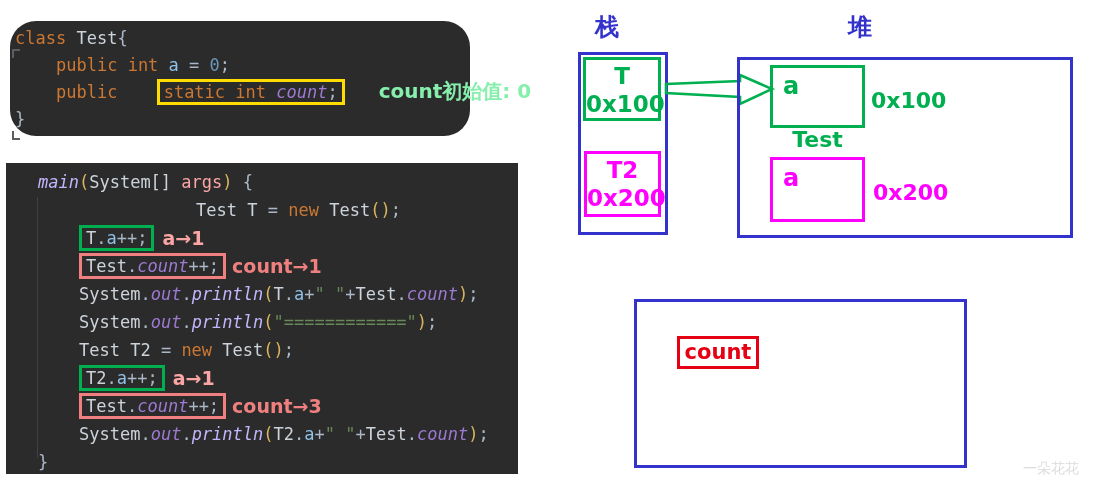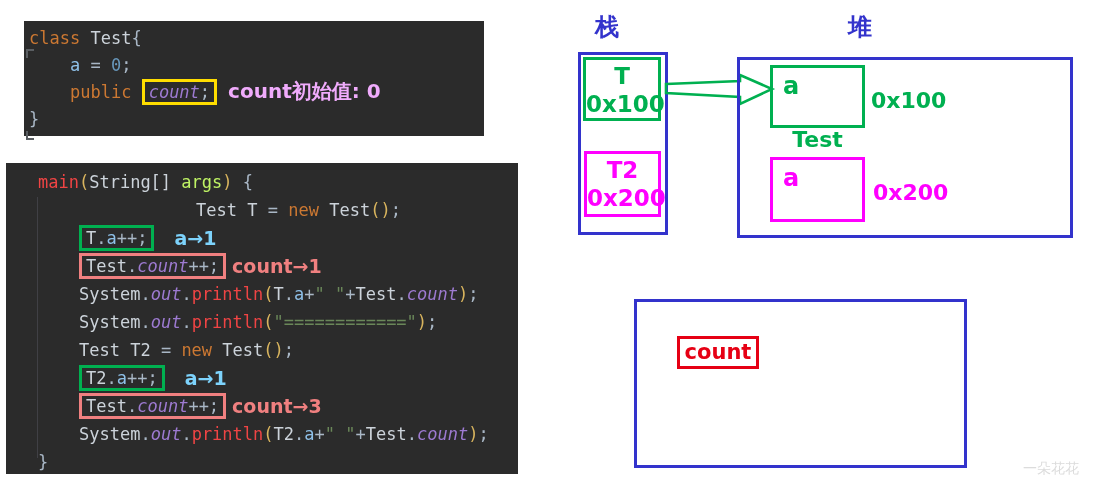--- a/index.html
+++ b/index.html
@@ -7,49 +7,49 @@
   #page { position: relative; width: 1098px; height: 485px; background: #ffffff; overflow: hidden; }
 
   
   .codeblk {
     position: absolute;
     background: #2b2b2b;
     font-family: "DejaVu Sans Mono", monospace;
     font-size: 17px;
     color: #a9b7c6;
   }
-  #code1 { left: 24px; top: 21px; width: 460px; height: 115px; padding: 3px 0 0 5px; }
+  #code1 { left: 10px; top: 21px; width: 460px; height: 115px; padding: 3px 0 0 5px; border-radius: 26px; }
   #code2 { left: 6px;  top: 163px; width: 512px; height: 311px; padding: 5px 0 0 32px; }
   #code2::before { 
     content: ""; position: absolute; left: 31px; top: 34px; bottom: 16px;
     width: 1px; background: #404045;
   }
   .cl { display: flex; align-items: center; white-space: pre; }
   #code1 .cl { height: 27px; }
   #code2 .cl { height: 28px; }
   .tok { white-space: pre; }
   .kw     { color: #cc7832; }
   .id     { color: #ccd3da; }
   .pl     { color: #a9b7c6; }
-  .meth   { color: #ef4444; }
+  .meth   { color: #c4b5fd; font-style: italic; }
   .num    { color: #6897bb; }
   .str    { color: #6a8759; }
   .fieldb { color: #8fc1e9; }
   .sfield { color: #9d7ad1; font-style: italic; }
   .paren  { color: #d8b45e; }
-  .param  { color: #bef264; }
+  .param  { color: #fca5a5; }
 
   .codebox { display: inline-flex; align-items: center; border: 3px solid; padding: 0 4px; line-height: 20px; height: 26px; }
   .box-yellow { border-color: #ffdd00; }
   .box-green  { border-color: #00b050; }
   .box-salmon { border-color: #f08080; }
 
   .ann { font-family: "DejaVu Sans", sans-serif; font-weight: bold; white-space: pre; }
-  .ann-yellow { color: #f0abfc; font-size: 20px; margin-left: 11px; }
-  .ann-green  { color: #7dd3fc; font-size: 19px; margin-left: 20px; }
+  .ann-yellow { color: #86efac; font-size: 20px; margin-left: 5px; }
+  .ann-green  { color: #fca5a5; font-size: 19px; margin-left: 8px; }
   .ann-salmon { color: #f08080; font-size: 19px; margin-left: 6px; }
 
   .fold { position: absolute; width: 8px; height: 9px; }
   #fold1 { left: 2px; top: 28px;  border-left: 2px solid #5a5e62; border-top: 2px solid #5a5e62; }
   #fold2 { left: 2px; top: 110px; border-left: 2px solid #5a5e62; border-bottom: 2px solid #5a5e62; }
 
   
   .mem-label { position: absolute; font-weight: bold; color: #3333cc; font-size: 24px; }
   #stack-label  { left: 595px; top: 11px; }
   #heap-label   { left: 848px; top: 11px; }
@@ -84,27 +84,27 @@
 </style>
 </head>
 <body>
 
 <div id="page">
 
   <div id="code1" class="codeblk">
     <span id="fold1" class="fold"></span>
     <span id="fold2" class="fold"></span>
   <div class="cl" style="padding-left: 0px;"><span class="tok kw">class </span><span class="tok id">Test</span><span class="tok pl">{</span></div>
-      <div class="cl" style="padding-left: 41px;"><span class="tok fieldb">a</span><span class="tok pl"> = </span><span class="tok num">0</span><span class="tok pl">;</span></div>
-      <div class="cl" style="padding-left: 41px;"><span class="tok kw">public </span><span class="codebox box-yellow"><span class="tok sfield">count</span><span class="tok pl">;</span></span><span class="ann ann-yellow">count初始值: 0</span></div>
+      <div class="cl" style="padding-left: 41px;"><span class="tok kw">public int </span><span class="tok fieldb">a</span><span class="tok pl"> = </span><span class="tok num">0</span><span class="tok pl">;</span></div>
+      <div class="cl" style="padding-left: 41px; gap: 29px;"><span class="tok kw">public </span><span class="codebox box-yellow"><span class="tok kw">static int </span><span class="tok sfield">count</span><span class="tok pl">;</span></span><span class="ann ann-yellow">count初始值: 0</span></div>
       <div class="cl" style="padding-left: 0px;"><span class="tok pl">}</span></div>
     </div>
 
   <div id="code2" class="codeblk">
-      <div class="cl" style="padding-left: 0px;"><span class="tok meth">main</span><span class="tok paren">(</span><span class="tok id">String[] </span><span class="tok param">args</span><span class="tok paren">)</span><span class="tok pl"> {</span></div>
+      <div class="cl" style="padding-left: 0px;"><span class="tok meth">main</span><span class="tok paren">(</span><span class="tok id">System[] </span><span class="tok param">args</span><span class="tok paren">)</span><span class="tok pl"> {</span></div>
       <div class="cl" style="padding-left: 41px; justify-content: center;"><span class="tok id">Test T</span><span class="tok pl"> = </span><span class="tok kw">new </span><span class="tok id">Test</span><span class="tok paren">()</span><span class="tok pl">;</span></div>
       <div class="cl" style="padding-left: 41px;"><span class="codebox box-green"><span class="tok id">T</span><span class="tok pl">.</span><span class="tok fieldb">a</span><span class="tok pl">++;</span></span><span class="ann ann-green">a→1</span></div>
       <div class="cl" style="padding-left: 41px;"><span class="codebox box-salmon"><span class="tok id">Test</span><span class="tok pl">.</span><span class="tok sfield">count</span><span class="tok pl">++;</span></span><span class="ann ann-salmon">count→1</span></div>
       <div class="cl" style="padding-left: 41px;"><span class="tok id">System</span><span class="tok pl">.</span><span class="tok sfield">out</span><span class="tok pl">.</span><span class="tok meth">println</span><span class="tok paren">(</span><span class="tok id">T</span><span class="tok pl">.</span><span class="tok fieldb">a</span><span class="tok pl">+</span><span class="tok str">" "</span><span class="tok pl">+</span><span class="tok id">Test</span><span class="tok pl">.</span><span class="tok sfield">count</span><span class="tok paren">)</span><span class="tok pl">;</span></div>
       <div class="cl" style="padding-left: 41px;"><span class="tok id">System</span><span class="tok pl">.</span><span class="tok sfield">out</span><span class="tok pl">.</span><span class="tok meth">println</span><span class="tok paren">(</span><span class="tok str">"============"</span><span class="tok paren">)</span><span class="tok pl">;</span></div>
       <div class="cl" style="padding-left: 41px;"><span class="tok id">Test T2</span><span class="tok pl"> = </span><span class="tok kw">new </span><span class="tok id">Test</span><span class="tok paren">()</span><span class="tok pl">;</span></div>
       <div class="cl" style="padding-left: 41px;"><span class="codebox box-green"><span class="tok id">T2</span><span class="tok pl">.</span><span class="tok fieldb">a</span><span class="tok pl">++;</span></span><span class="ann ann-green">a→1</span></div>
       <div class="cl" style="padding-left: 41px;"><span class="codebox box-salmon"><span class="tok id">Test</span><span class="tok pl">.</span><span class="tok sfield">count</span><span class="tok pl">++;</span></span><span class="ann ann-salmon">count→3</span></div>
       <div class="cl" style="padding-left: 41px;"><span class="tok id">System</span><span class="tok pl">.</span><span class="tok sfield">out</span><span class="tok pl">.</span><span class="tok meth">println</span><span class="tok paren">(</span><span class="tok id">T2</span><span class="tok pl">.</span><span class="tok fieldb">a</span><span class="tok pl">+</span><span class="tok str">" "</span><span class="tok pl">+</span><span class="tok id">Test</span><span class="tok pl">.</span><span class="tok sfield">count</span><span class="tok paren">)</span><span class="tok pl">;</span></div>
       <div class="cl" style="padding-left: 0px;"><span class="tok pl">}</span></div>

